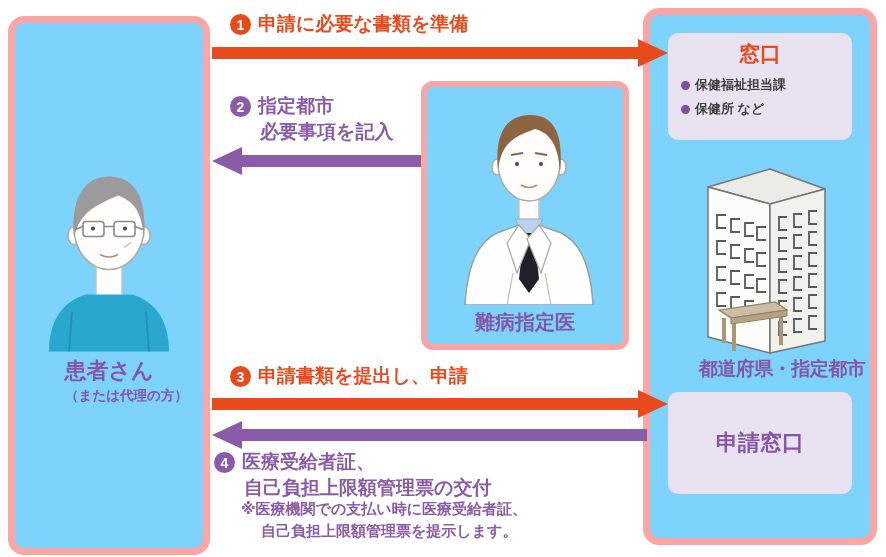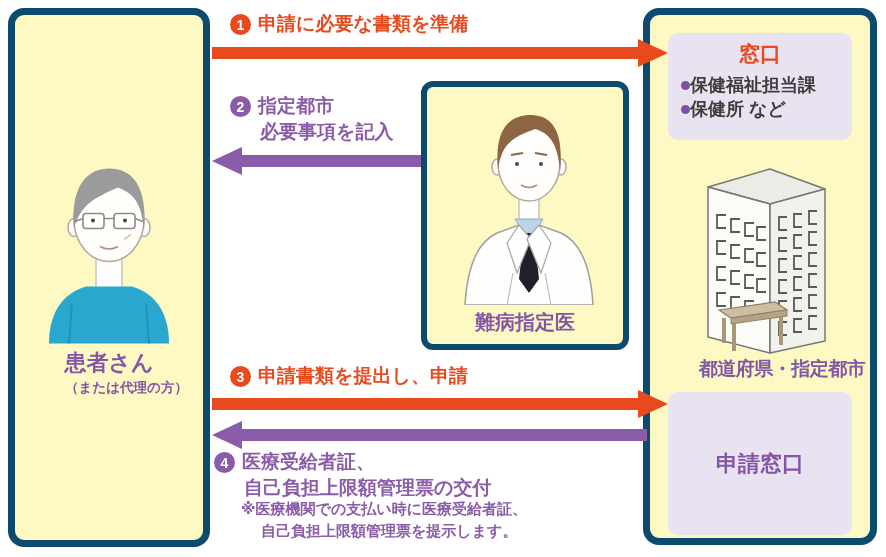--- a/index.html
+++ b/index.html
@@ -1,35 +1,35 @@
 <!DOCTYPE html>
 <html><head>
 <meta charset="utf-8">
 <style>
   * { margin:0; padding:0; box-sizing:border-box; }
   body { font-family: "Liberation Sans", "DejaVu Sans", sans-serif; background:#fff; }
   .canvas { position:relative; width:886px; height:557px; background:#fff; overflow:hidden; }
 
-  .box { position:absolute; background:#fef9c3; border:7px solid #0c4a6e; border-radius:16px; }
-  .patient-box { left:8px; top:8px; width:202px; height:539px; }
+  .box { position:absolute; background:#7dd3fc; border:7px solid #fca5a5; border-radius:16px; }
+  .patient-box { left:8px; top:16px; width:202px; height:539px; }
   .doctor-box  { left:421px; top:81px; width:208px; height:269px; border-width:6px; border-radius:12px; }
   .gov-box     { left:643px; top:8px;  width:234px; height:537px; }
 
   .illu { position:absolute; }
 
   .panel { position:absolute; background:#E8E2F1; border-radius:10px; }
   .counter-panel { left:18px; top:18px; width:184px; height:107px; padding-top:7px; }
   .panel-title { text-align:center; color:#E8491D; font-weight:bold; font-size:21px; }
   .bullet-list { margin:5px 0 0 13px; list-style:none; }
-  .bullet-list li { display:flex; align-items:center; color:#3F3C3D; font-weight:bold; font-size:18px; line-height:24px; }
+  .bullet-list li { display:flex; align-items:center; gap:5px; color:#3F3C3D; font-weight:bold; font-size:13px; line-height:24px; }
   .dot { width:9px; height:9px; border-radius:50%; background:#7D4FA5; flex:none; }
 
   .prefecture-label { position:absolute; left:0; right:0; top:341px; text-align:center;
                       color:#8456A5; font-weight:bold; font-size:19px; letter-spacing:-0.5px;padding-left:44px; }
-  .application-panel { left:18px; top:377px; width:184px; height:143px;
+  .application-panel { left:18px; top:377px; width:184px; height:102px;
                        display:flex; align-items:center; justify-content:center;
                        color:#8456A5; font-weight:bold; font-size:22px; }
 
   .patient-label   { position:absolute; left:0; right:0; top:333px; text-align:center; color:#8456A5; font-weight:bold; font-size:22px; }
   .patient-sublabel{ position:absolute; left:0; right:0; top:364px; text-align:center; color:#8456A5; font-weight:bold; font-size:13.5px;padding-left:35px; }
   .doctor-label    { position:absolute; left:0; right:0; top:222px; text-align:center; color:#8456A5; font-weight:bold; font-size:20px; }
 
   .arrow { position:absolute; }
 
   .step-label { position:absolute; display:flex; gap:7px; font-weight:bold; font-size:19px; }

